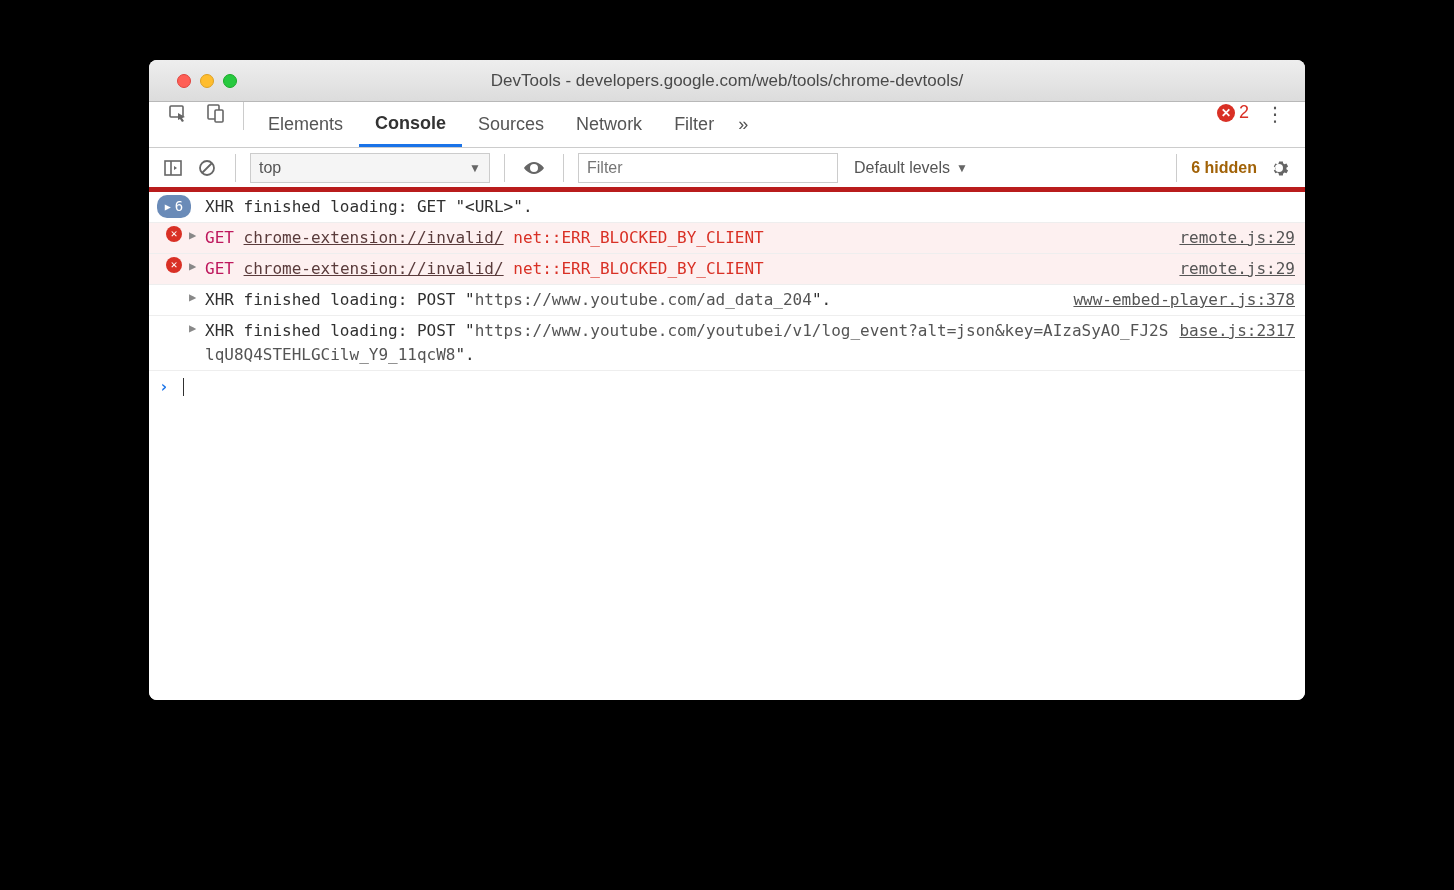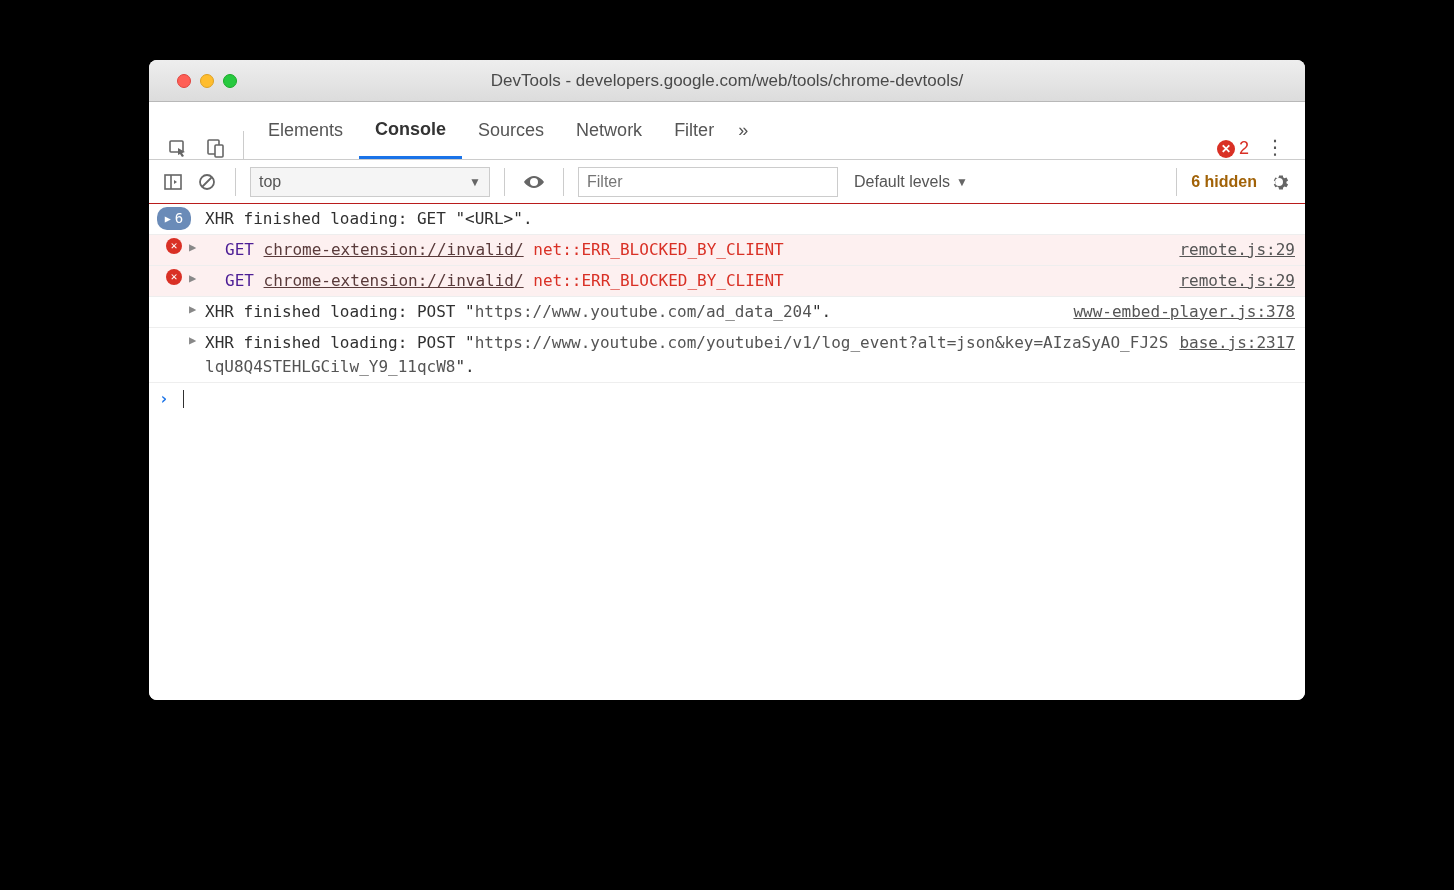--- a/index.html
+++ b/index.html
@@ -42,24 +42,24 @@
   .dot.green { background: #27c93f; border: 0.5px solid #1aab29; }
   .title {
     position: absolute;
     left: 0; right: 0;
     text-align: center;
     font-size: 17px;
     color: #4a4a4a;
     pointer-events: none;
   }
   .tabs {
-    height: 58px;
+    height: 46px;
     border-bottom: 1px solid #ccc;
     display: flex;
-    align-items: flex-end;
+    align-items: flex-start;
     padding: 0 10px;
     font-size: 18px;
     color: #555;
   }
   .tab-icon { width: 22px; height: 22px; margin: 0 8px; display:flex; align-items:center; justify-content:center;}
   .divider { width: 1px; height: 28px; background: #ccc; margin: 0 8px; }
   .tab { padding: 0 16px; height: 100%; display:flex; align-items:center; cursor: pointer; }
   .tab.active { color: #333; border-bottom: 3px solid #1a73e8; font-weight: bold; }
   .spacer { flex: 1; }
   .err-badge {
@@ -68,21 +68,21 @@
   .err-circle {
     width: 18px; height: 18px; border-radius:50%; background:#d93025;
     color:#fff; display:flex; align-items:center; justify-content:center;
     font-size:12px; font-weight:bold;
   }
   .err-count { color:#d93025; font-size:18px;}
   .kebab { font-size: 20px; color:#555; padding:0 10px; cursor:pointer;}
   
   .toolbar {
     height: 44px;
-    border-bottom: 1px solid #b91c1c;
+    border-bottom: 5px solid #b91c1c;
     display: flex;
     align-items: center;
     padding: 0 10px;
     font-size: 16px;
     color: #555;
     gap: 6px;
     justify-content: flex-end;
   }
   .tb-btn { width: 28px; height:28px; display:flex;align-items:center;justify-content:center; cursor:pointer;}
   .ctx-select {
@@ -123,21 +123,21 @@
     background:#6a8bb8; color:#fff; border-radius:10px;
     padding:1px 8px; font-size:14px; display:inline-flex;align-items:center;gap:4px;
   }
   .badge-pill::before { content:"▶"; font-size:10px;}
   .err-x {
     width:16px;height:16px;border-radius:50%;background:#d93025;color:#fff;
     display:flex;align-items:center;justify-content:center;font-size:11px;font-weight:bold;
   }
   .ul { text-decoration: underline; color: inherit; cursor:pointer;}
   .row.error .ul.ext { color:#5a3b3b; }
-  .method-get { color:#4c1d95;margin-left:20px; }
+  .method-get { color:#be185d; }
   .err-msg { color:#d93025; }
   .plain { color:#303030;}
   .link-url { color:#545454; cursor:pointer;text-align:right;}
   .prompt-row {
     display:flex; align-items:center; padding:6px 10px;
   }
   .prompt-chevron { color:#1a73e8; font-weight:bold; width:20px;}
   .prompt-cursor { width:1px; height:18px; background:#303030; margin-left:4px;}
   svg { display:block;}
 </style>

